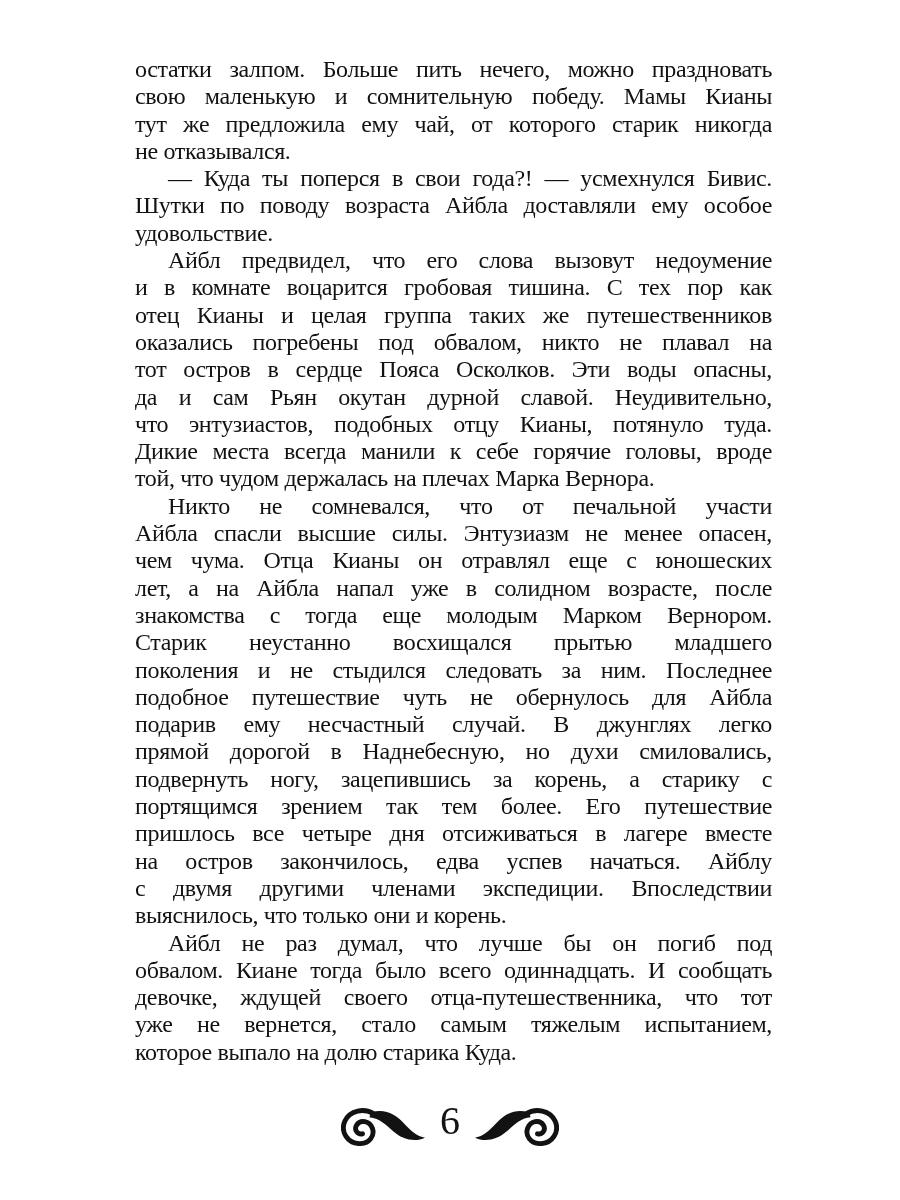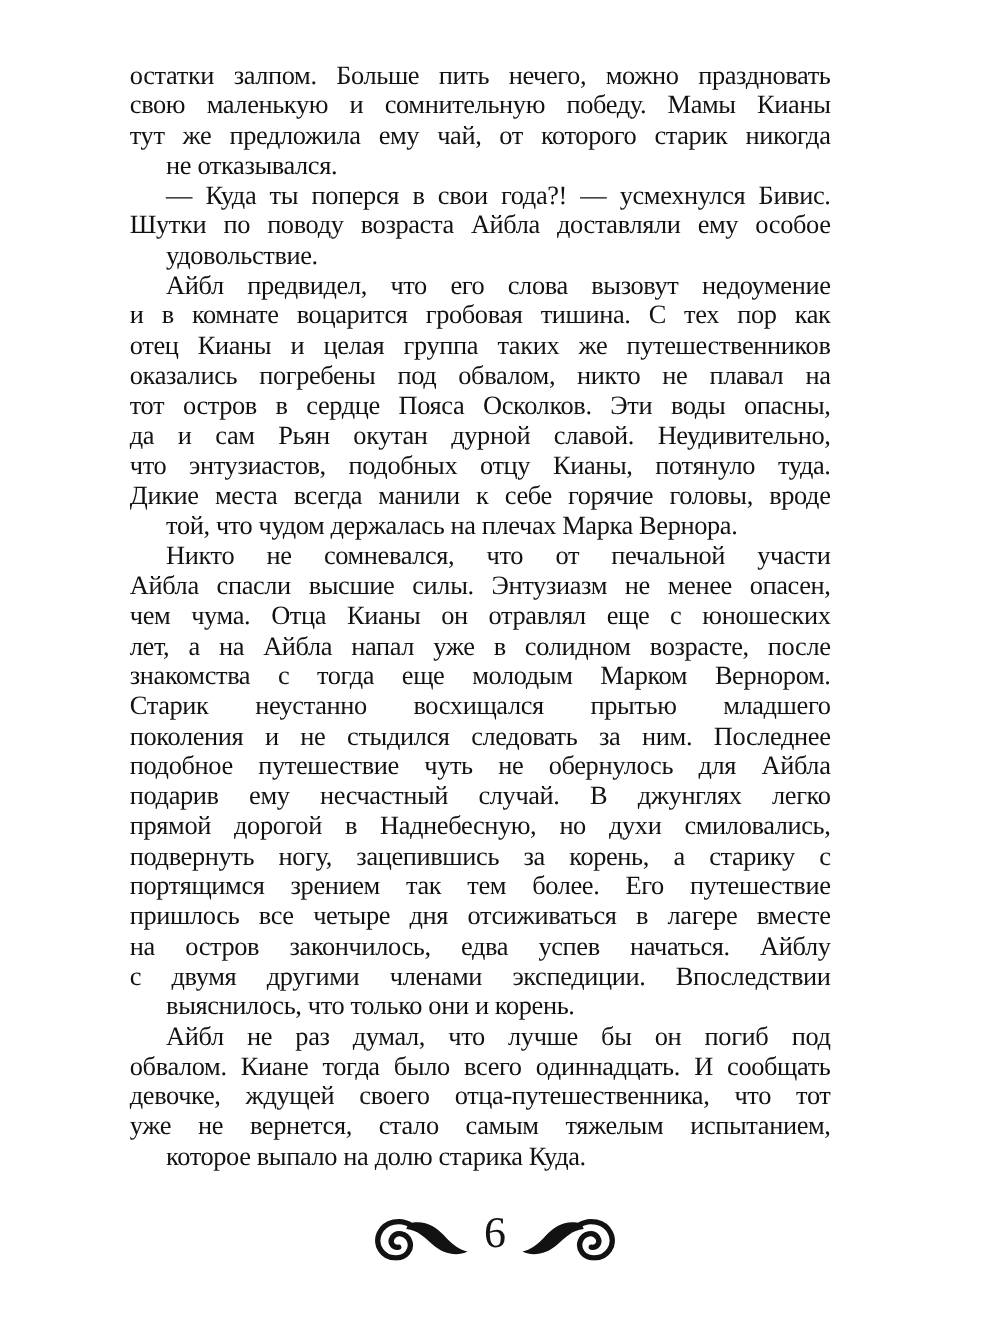--- a/index.html
+++ b/index.html
@@ -14,42 +14,41 @@
     overflow: hidden;
     font-family: "Liberation Serif", serif;
   }
   .page {
     position: absolute;
     inset: 0;
     background: #ffffff;
   }
   .text-block {
     position: absolute;
-    left: 118px;
+    left: 135px;
     top: 56px;
     width: 637px;
     color: #121212;
     font-size: 24px;
     line-height: 27.3px;
     letter-spacing: -0.35px;
   }
   .para {
     margin: 0;
     padding: 0;
   }
   .line {
     text-align: justify;
     text-align-last: justify;
     white-space: normal;
     height: 27.3px;
     overflow: visible;
   }
   .line.last {
     text-align-last: left;
-    margin-left: 33px;
   }
   .line.indent {
     text-indent: 33px;
   }
   .footer {
     position: absolute;
     left: 0;
     top: 1096px;
     width: 900px;
     height: 60px;

